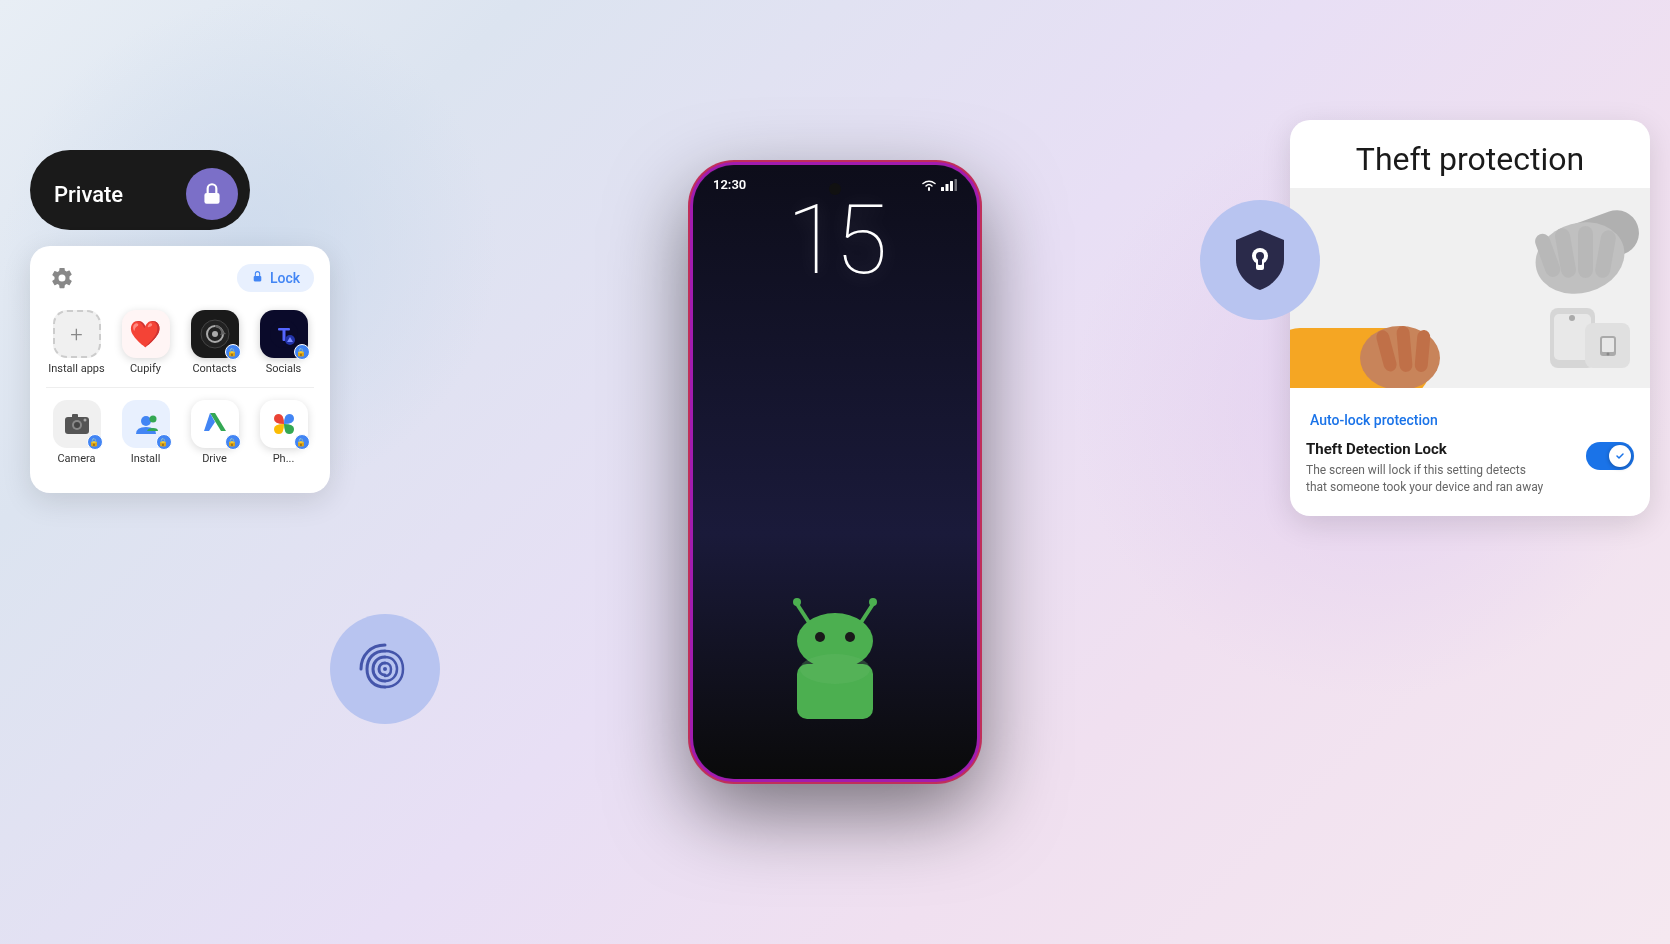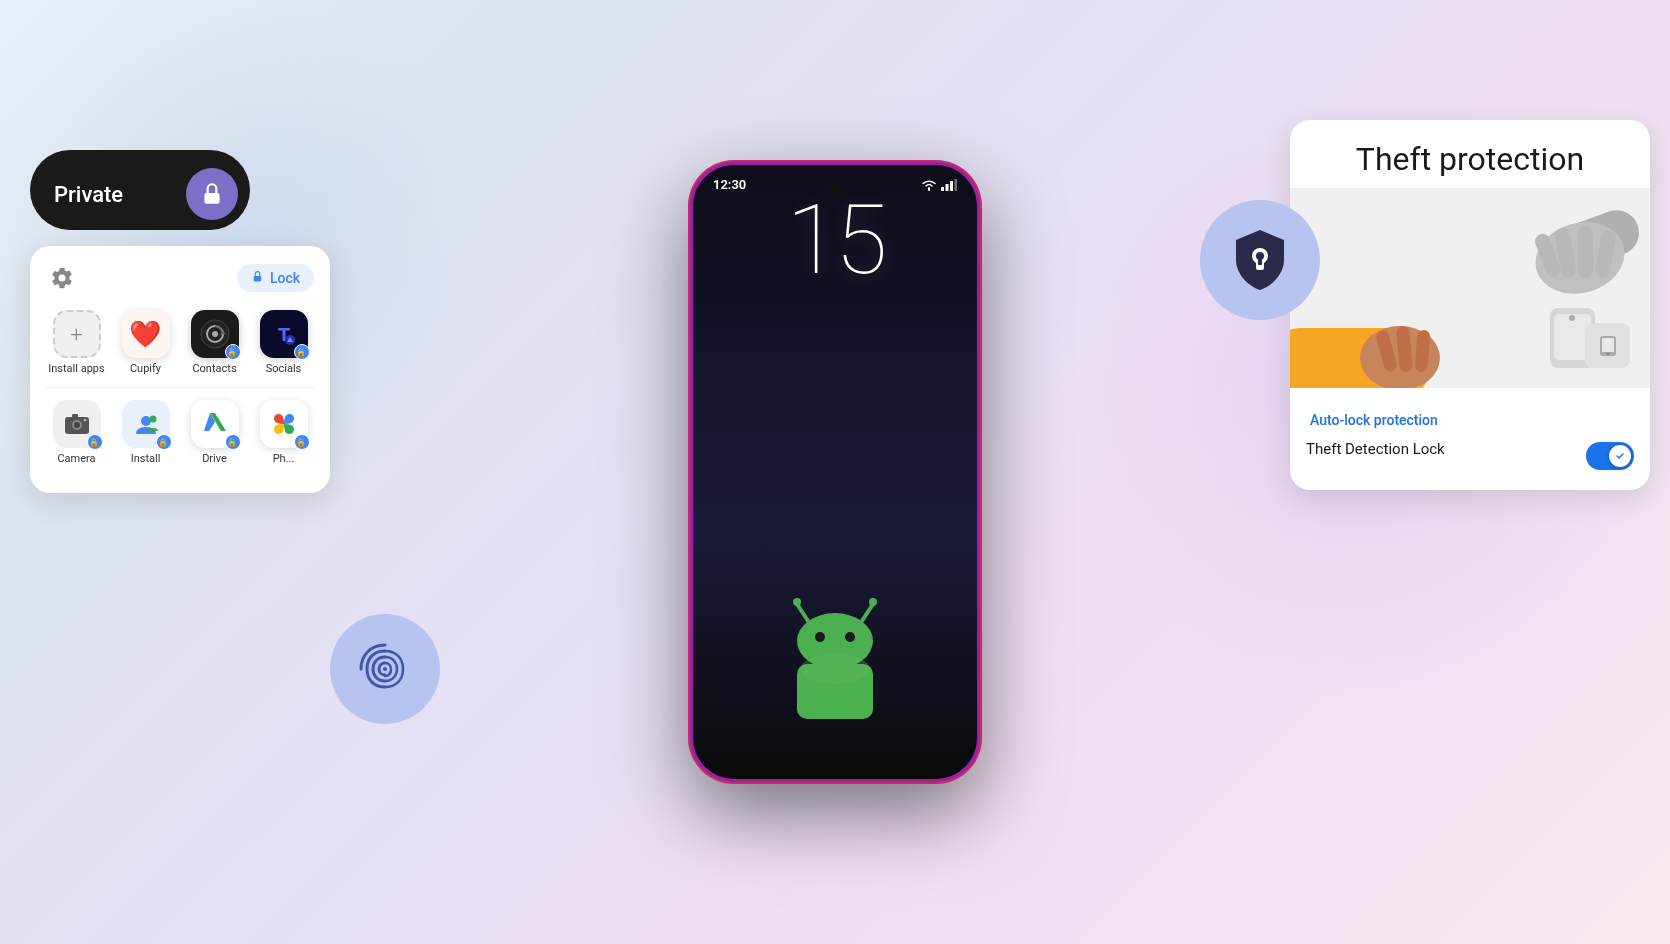--- a/index.html
+++ b/index.html
@@ -352,21 +352,21 @@
     .theft-detection-row {
       display: flex;
       align-items: flex-start;
       justify-content: space-between;
       padding: 8px 16px 20px;
       gap: 12px;
     }
 
     .theft-detection-text h3 {
       font-size: 15px;
-      font-weight: 400;
+      font-weight: 700;
       color: #1a1a1a;
       margin-bottom: 4px;
     }
 
     .theft-detection-text p {
       font-size: 12px;
       color: #666;
       line-height: 1.4;
       max-width: 240px;
     }
@@ -682,20 +682,21 @@
             <circle cx="12" cy="20" r="1.5" fill="#888"></circle>
           </svg>
         </div>
       </div>
 
       <a class="auto-lock-link">Auto-lock protection</a>
 
       <div class="theft-detection-row">
         <div class="theft-detection-text">
           <h3>Theft Detection Lock</h3>
+          <p>The screen will lock if this setting detects that someone took your device and ran away</p>
         </div>
         <div class="toggle-switch">
           <div class="toggle-knob">
             <svg width="10" height="10" viewBox="0 0 10 10">
               <path d="M2 5 L4 7 L8 3" stroke="#1a73e8" stroke-width="1.5" fill="none" stroke-linecap="round" stroke-linejoin="round"></path>
             </svg>
           </div>
         </div>
       </div>
 

